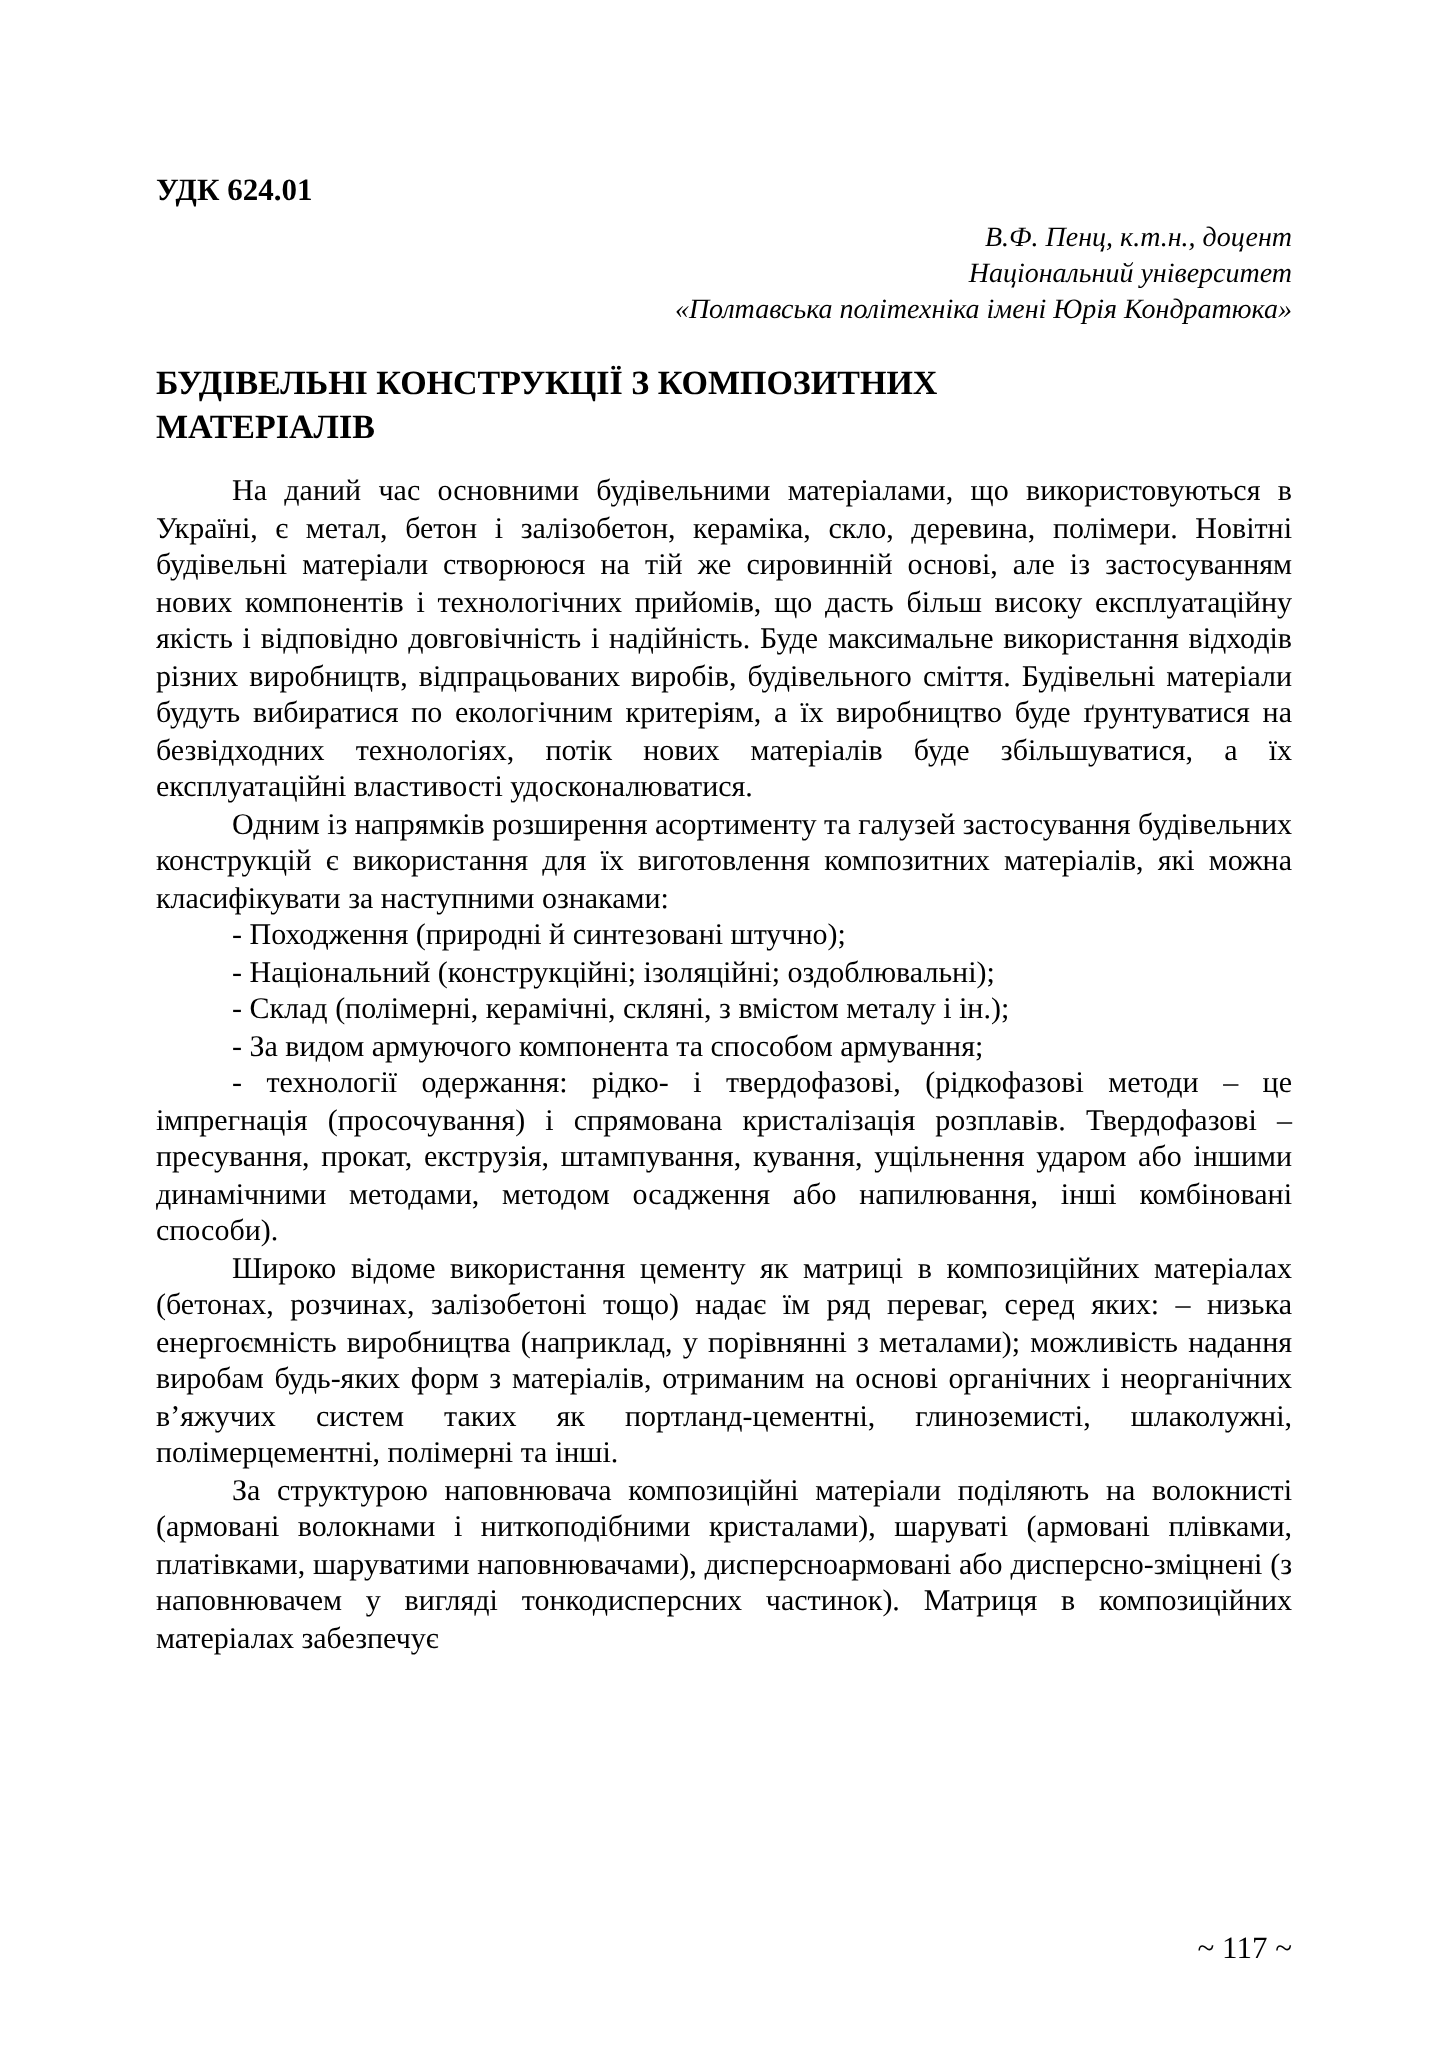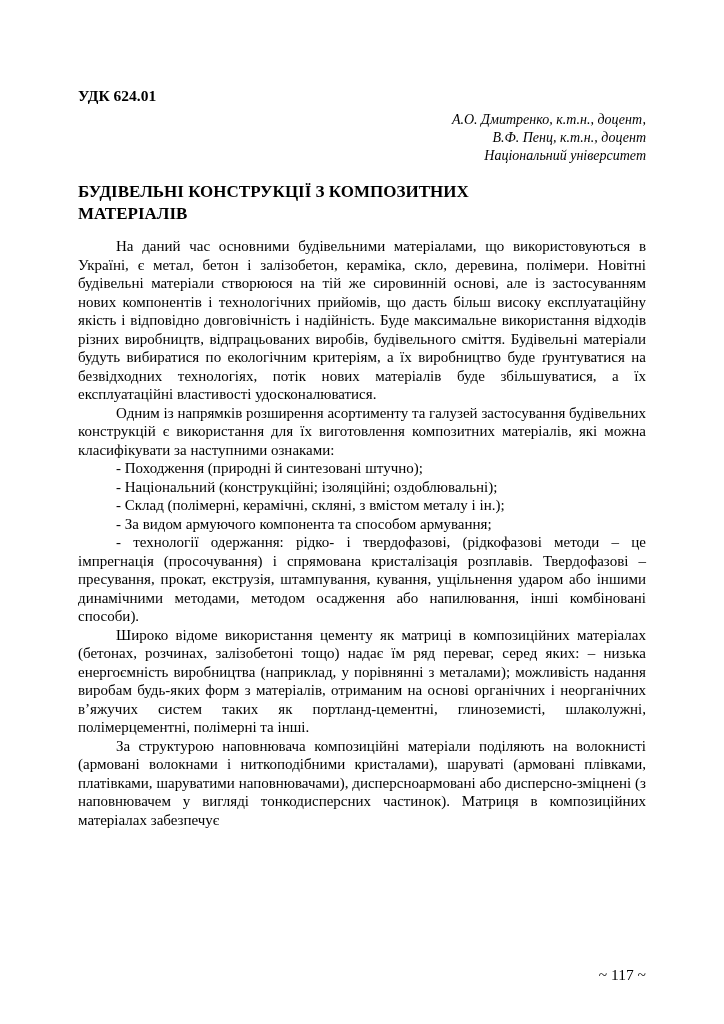--- a/index.html
+++ b/index.html
@@ -50,23 +50,23 @@
   }
 </style>
 </head>
 <body>
 
 <div class="page">
 
   <p class="udk">УДК 624.01</p>
 
   <div class="authors">
-    <div>А.О. Дмитренко, к.т.н., доцент,</div>
     <div>В.Ф. Пенц, к.т.н., доцент</div>
     <div>Національний університет</div>
+    <div>«Полтавська політехніка імені Юрія Кондратюка»</div>
   </div>
 
   <h1 class="title">
     <div>БУДІВЕЛЬНІ КОНСТРУКЦІЇ З КОМПОЗИТНИХ</div>
     <div>МАТЕРІАЛІВ</div>
   </h1>
 
   <div class="body-text">
     <p>На даний час основними будівельними матеріалами, що використовуються в Україні, є метал, бетон і залізобетон, кераміка, скло, деревина, полімери. Новітні будівельні матеріали створююся на тій же сировинній основі, але із застосуванням нових компонентів і технологічних прийомів, що дасть більш високу експлуатаційну якість і відповідно довговічність і надійність. Буде максимальне використання відходів різних виробництв, відпрацьованих виробів, будівельного сміття. Будівельні матеріали будуть вибиратися по екологічним критеріям, а їх виробництво буде ґрунтуватися на безвідходних технологіях, потік нових матеріалів буде збільшуватися, а їх експлуатаційні властивості удосконалюватися.</p>
     <p>Одним із напрямків розширення асортименту та галузей застосування будівельних конструкцій є використання для їх виготовлення композитних матеріалів, які можна класифікувати за наступними ознаками:</p>

